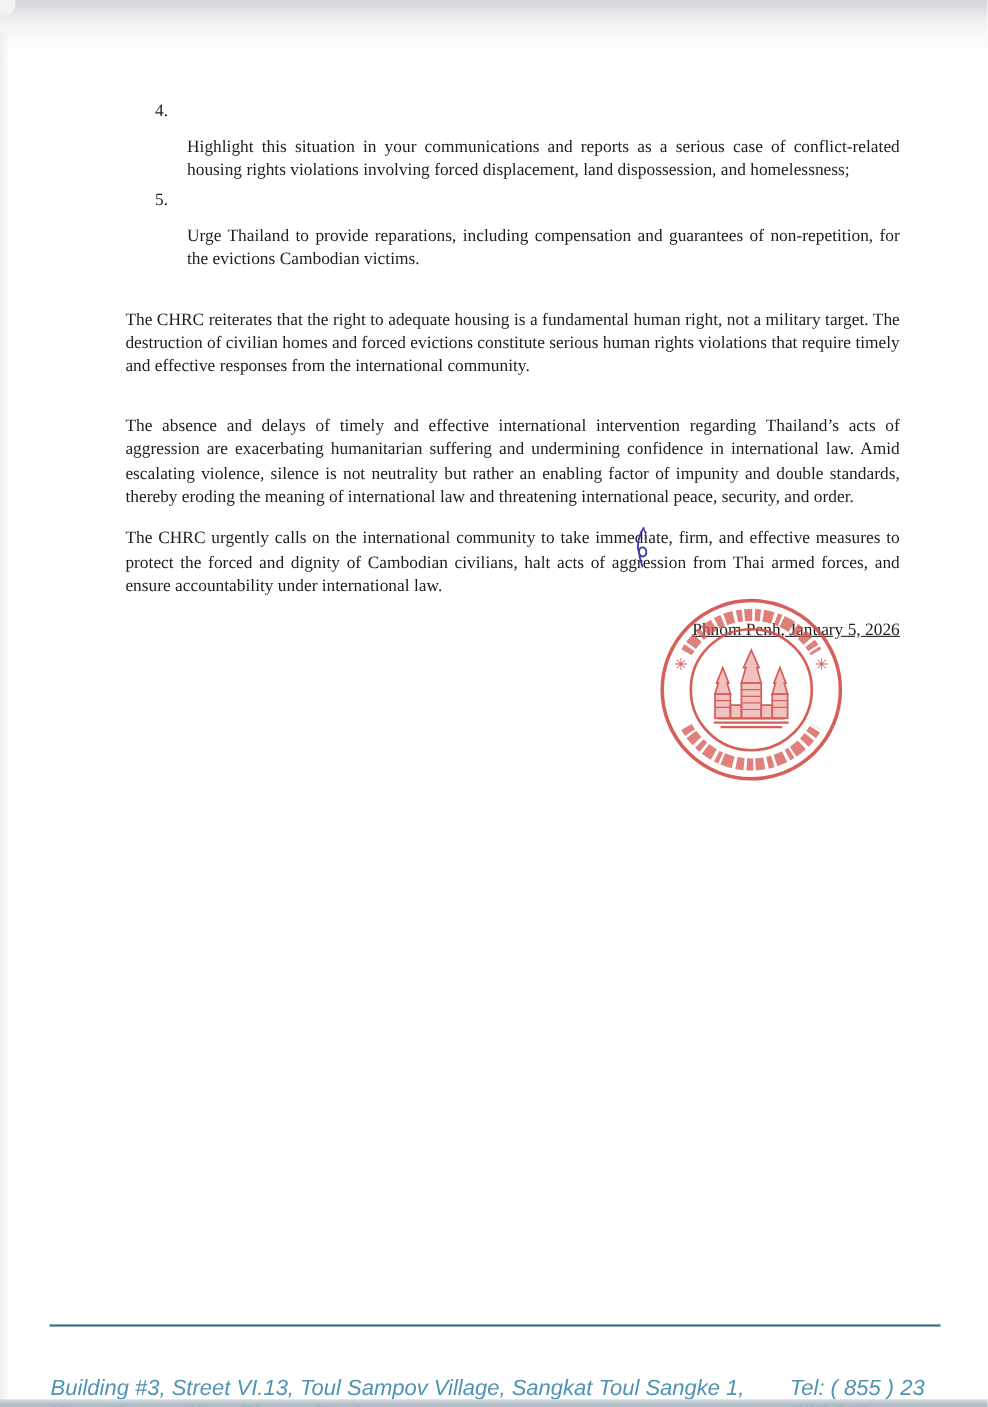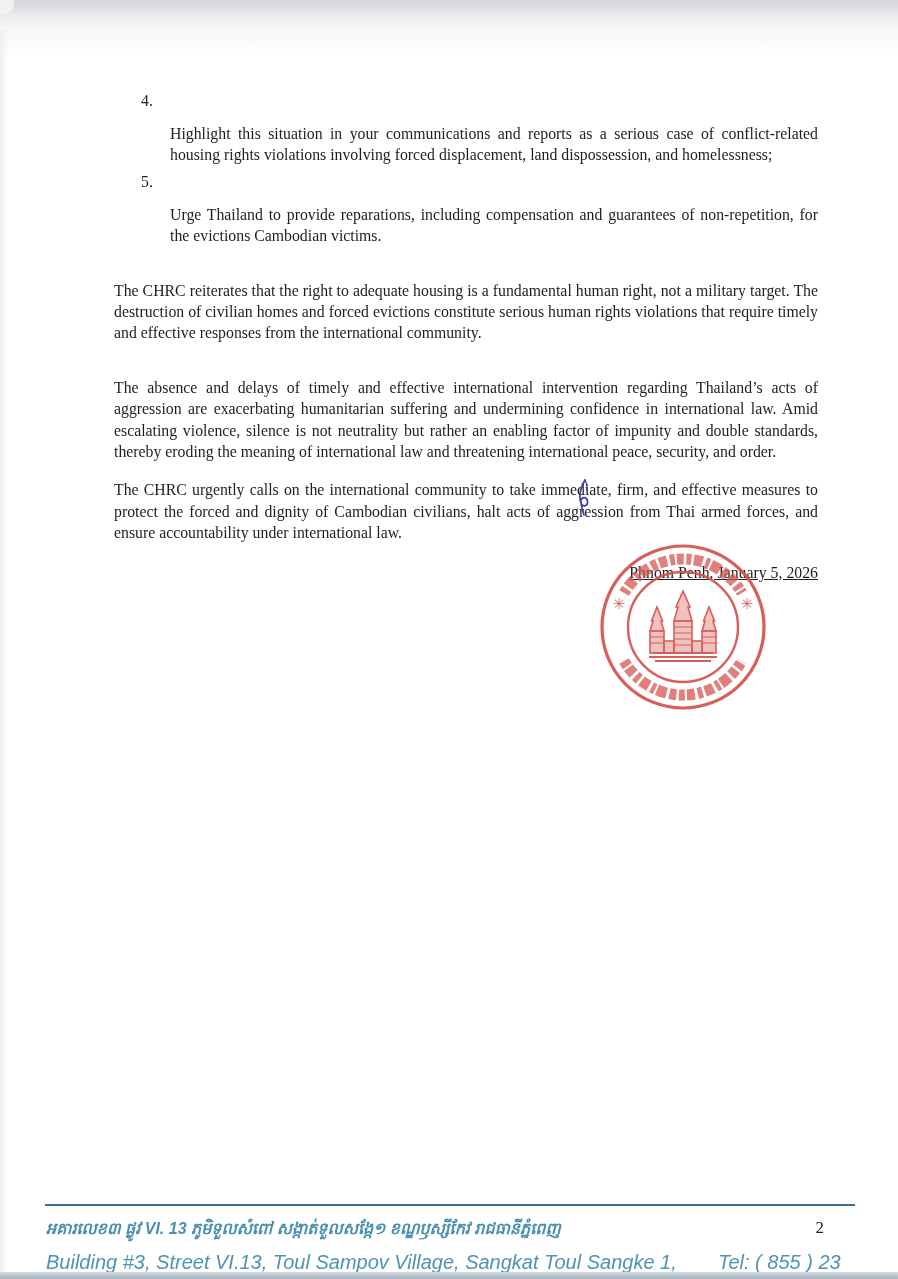--- a/index.html
+++ b/index.html
@@ -143,24 +143,20 @@
 
       <rect x="67" y="100" width="10" height="12"></rect>
       <rect x="95" y="100" width="10" height="12"></rect>
 
       <path d="M56 112 H116 M52 116 H120 M58 120 H114" fill="none" stroke-width="2"></path>
     </g>
   </svg>
 
   <div class="footer-rule"></div>
 
-  <div class="footer-khmer-row">
-    <span class="footer-khmer">អគារលេខ៣ ផ្លូវ VI. 13 ភូមិទួលសំពៅ សង្កាត់ទួលសង្កែ១ ខណ្ឌឫស្សីកែវ រាជធានីភ្នំពេញ</span>
-    <span class="page-num">2</span>
-  </div>
 
   <div class="footer-english-row">
     <span>Building #3, Street VI.13, Toul Sampov Village, Sangkat Toul Sangke 1, Khan Russey Keo, Phnom Penh</span>
     <span>Tel: ( 855 ) 23 882 065</span>
   </div>
 
   <div class="scan-bottom"></div>
 </div>
 
 </body></html>

